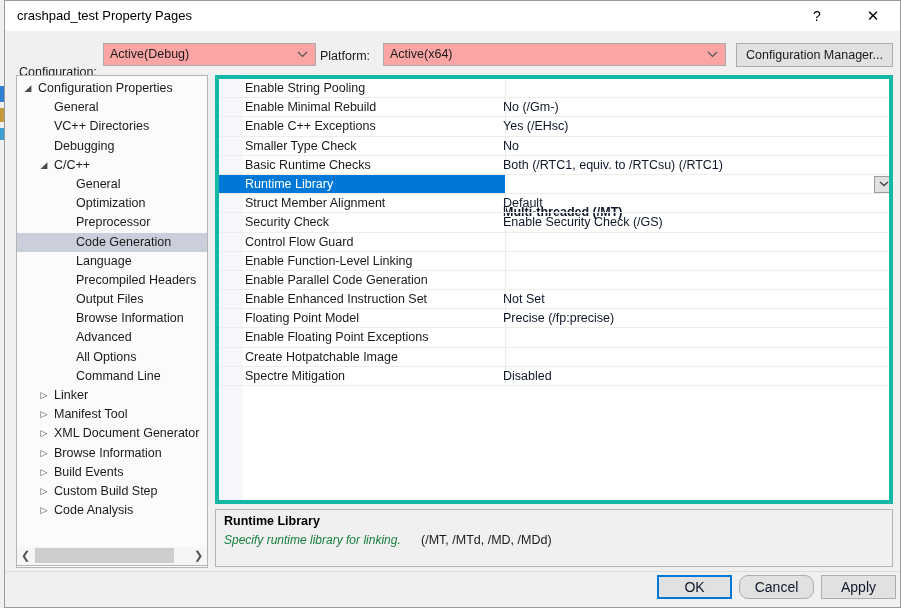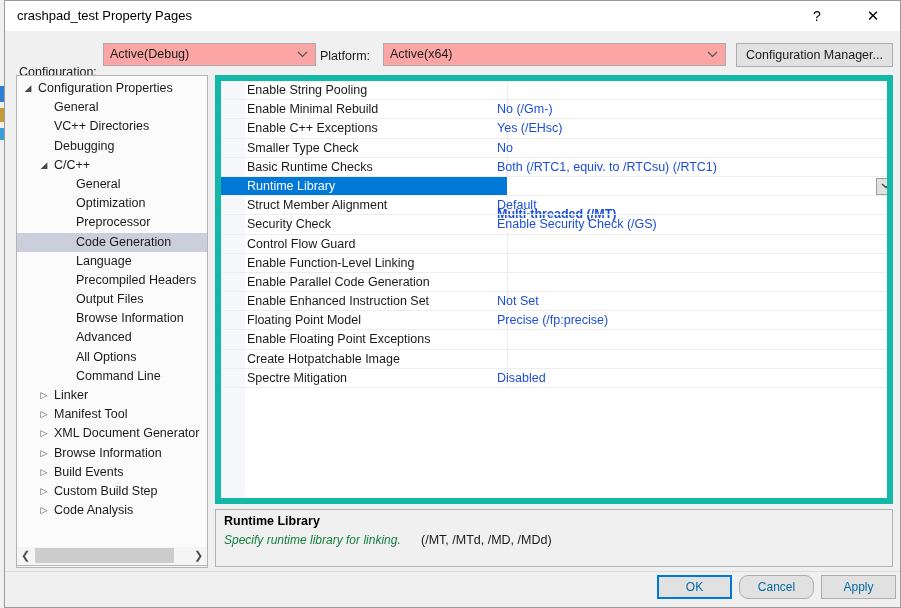--- a/index.html
+++ b/index.html
@@ -184,21 +184,21 @@
     width: 139px; height: 15px;
     background: #cdcdcd;
   }
 
   
   #grid-panel {
     position: absolute;
     left: 210px; top: 74px;
     width: 678px; height: 429px;
     background: #ffffff;
-    border: 6px solid #14b8a6;
+    border: 4px solid #14b8a6;
     box-sizing: border-box;
     overflow: hidden;
   }
   #grid-gutter {
     position: absolute;
     left: 0; top: 0;
     width: 24px; height: 427px;
     background: #f5f7fa;
   }
   #grid-rows {
@@ -230,26 +230,26 @@
     overflow: hidden;
   }
   .grid-row .pdiv {
     position: absolute;
     left: 286px; top: 0;
     width: 1px; height: 18.2px;
     background: #ededed;
   }
   .grid-row .pval {
     position: absolute;
-    left: 276px; top: 0;
+    left: 284px; top: 0;
     right: 2px;
     height: 18.2px;
     line-height: 18.2px;
     font-size: 12.5px;
-    color: #1d4ed8;
+    color: #0f172a;
     white-space: nowrap;
     overflow: hidden;
   }
   .grid-row.selected .rowfill-gutter { background: #0078d7; }
   .grid-row.selected .pname {
     background: #0078d7;
     color: #ffffff;
     left: 24px;
     padding-left: 2px;
     width: 262px;
@@ -311,22 +311,22 @@
     background: #dcdcdc;
   }
   .dlgbutton {
     position: absolute;
     top: 574px;
     width: 75px; height: 24px;
     background: #e1e1e1;
     border: 1px solid #adadad;
     box-sizing: border-box;
     font-family: "Liberation Sans", sans-serif;
-    font-size: 12px;
-    color: #0369a1;
+    font-size: 14px;
+    color: #0f172a;
     cursor: default;
   }
   #ok-button     { left: 652px; border: 2px solid #0078d7; background: #e1e1e1; }
   #cancel-button { left: 734px; border-radius: 9px; }
   #apply-button  { left: 816px; }
 </style>
 </head>
 <body>
 
 <div id="behind-strip">

